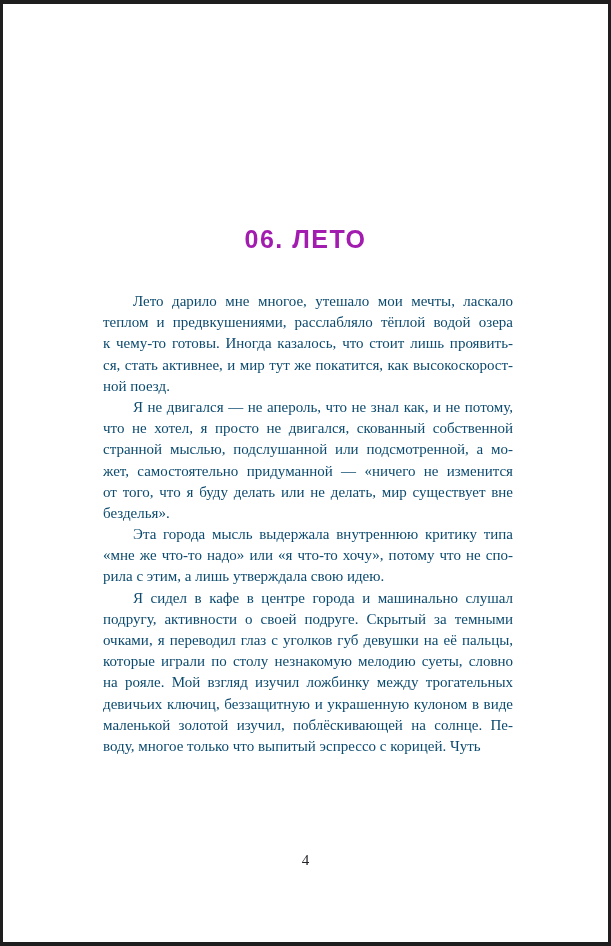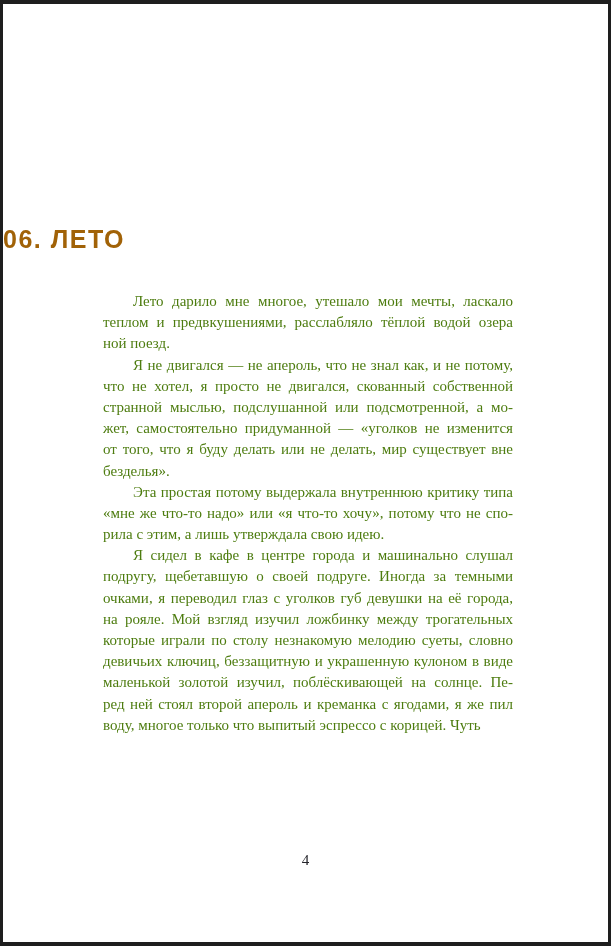--- a/index.html
+++ b/index.html
@@ -16,34 +16,34 @@
     border: solid #1e1e1e;
     border-width: 4px 3px;
     overflow: hidden;
     font-family: "Liberation Serif", serif;
   }
   .chapter-title {
     position: absolute;
     top: 222px;
     left: 0;
     right: 0;
-    text-align: left;
+    text-align: center;
     font-family: "Liberation Sans", sans-serif;
     font-weight: 700;
     font-size: 25px;
     line-height: 26px;
     letter-spacing: 1.5px;
-    color: #a16207;
+    color: #a21caf;
   }
   .text-block {
     position: absolute;
     top: 287px;
     left: 100px;
     width: 410px;
-    color: #4d7c0f;
+    color: #0c4a6e;
   }
   .para {
     margin: 0;
   }
   .line {
     font-family: "Liberation Serif", serif;
     font-size: 15px;
     line-height: 21.2px;
     height: 21.2px;
     text-align: justify;
@@ -72,42 +72,43 @@
 </head>
 <body>
 
 <div class="page">
   <div class="chapter-title">06. ЛЕТО</div>
 
   <div class="text-block">
       <div class="para">
         <div class="line first">Лето дарило мне многое, утешало мои мечты, ласкало</div>
         <div class="line">теплом и предвкушениями, расслабляло тёплой водой озера</div>
+        <div class="line">к чему-то готовы. Иногда казалось, что стоит лишь проявить-</div>
+        <div class="line">ся, стать активнее, и мир тут же покатится, как высокоскорост-</div>
         <div class="line last">ной поезд.</div>
       </div>
       <div class="para">
         <div class="line first">Я не двигался — не апероль, что не знал как, и не потому,</div>
         <div class="line">что не хотел, я просто не двигался, скованный собственной</div>
         <div class="line">странной мыслью, подслушанной или подсмотренной, а мо-</div>
-        <div class="line">жет, самостоятельно придуманной — «уголков не изменится</div>
+        <div class="line">жет, самостоятельно придуманной — «ничего не изменится</div>
         <div class="line">от того, что я буду делать или не делать, мир существует вне</div>
         <div class="line last">безделья».</div>
       </div>
       <div class="para">
-        <div class="line first">Эта простая потому выдержала внутреннюю критику типа</div>
+        <div class="line first">Эта города мысль выдержала внутреннюю критику типа</div>
         <div class="line">«мне же что-то надо» или «я что-то хочу», потому что не спо-</div>
         <div class="line last">рила с этим, а лишь утверждала свою идею.</div>
       </div>
       <div class="para">
         <div class="line first">Я сидел в кафе в центре города и машинально слушал</div>
-        <div class="line">подругу, щебетавшую о своей подруге. Иногда за темными</div>
-        <div class="line">очками, я переводил глаз с уголков губ девушки на её города,</div>
+        <div class="line">подругу, активности о своей подруге. Скрытый за темными</div>
+        <div class="line">очками, я переводил глаз с уголков губ девушки на её пальцы,</div>
+        <div class="line">которые играли по столу незнакомую мелодию суеты, словно</div>
         <div class="line">на рояле. Мой взгляд изучил ложбинку между трогательных</div>
-        <div class="line">которые играли по столу незнакомую мелодию суеты, словно</div>
         <div class="line">девичьих ключиц, беззащитную и украшенную кулоном в виде</div>
         <div class="line">маленькой золотой изучил, поблёскивающей на солнце. Пе-</div>
-        <div class="line">ред ней стоял второй апероль и креманка с ягодами, я же пил</div>
         <div class="line last">воду, многое только что выпитый эспрессо с корицей. Чуть</div>
       </div>
     </div>
 
   <div class="page-number">4</div>
 </div>
 
 </body></html>

